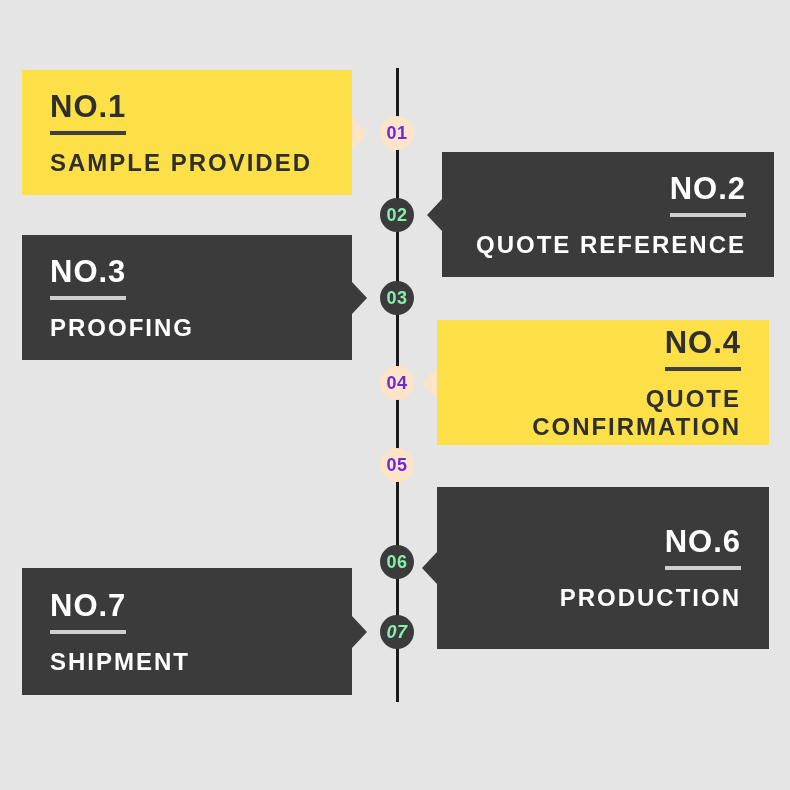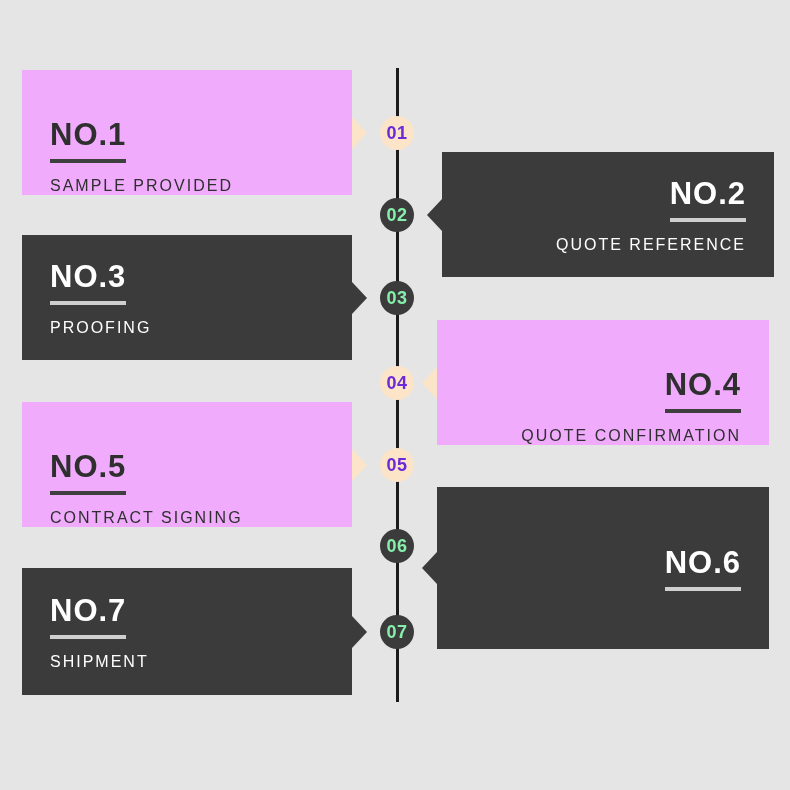--- a/index.html
+++ b/index.html
@@ -25,42 +25,42 @@
     z-index:1;
   }
   
   .card{
     position:absolute;
     z-index:2;
     display:flex;
     flex-direction:column;
     justify-content:center;
   }
-  .card.cream{background:#f0abfc;color:#2f2f2f;justify-content:flex-end;}
+  .card.cream{background:#fde047;color:#2f2f2f;}
   .card.dark{background:#3b3b3b;color:#ffffff;}
   .card .card-inner{
     display:flex;
     flex-direction:column;
     padding:0 28px;
   }
   .card.left .card-inner{align-items:flex-start;text-align:left;}
   .card.right .card-inner{align-items:flex-end;text-align:right;}
   .step-number{
     font-size:31px;
     font-weight:bold;
     letter-spacing:1px;
     padding-bottom:6px;
     border-bottom:4px solid;
     display:inline-block;
   }
   .card.cream .step-number{border-bottom-color:#3f3f3f;}
   .card.dark .step-number{border-bottom-color:#cfcfcf;}
   .step-label{
-    font-size:16px;
-    font-weight:normal;
+    font-size:24px;
+    font-weight:bold;
     letter-spacing:2px;
     margin-top:14px;
   }
   
   .arrow{
     position:absolute;
     top:50%;
     transform:translateY(-50%);
     width:0;height:0;
     border-top:16px solid transparent;
@@ -95,22 +95,22 @@
     font-weight:bold;
     letter-spacing:0.5px;
   }
   .marker.cream{background:#fce4c8;color:#6d28d9;}
   .marker.dark{background:#3b3b3b;color:#86efac;}
   .marker-0{top:116px;}
   .marker-1{top:198px;}
   .marker-2{top:281px;}
   .marker-3{top:366px;}
   .marker-4{top:448px;}
-  .marker-5{top:529px;}
-  .marker-6{top:615px;}
+  .marker-5{top:545px;}
+  .marker-6{top:615px;font-style:italic;}
 </style>
 </head>
 <body>
 
 <div class="canvas">
   <div class="timeline-line"></div>
 
 <div class="card left cream card-0">
       <div class="card-inner">
         <span class="step-number">NO.1</span>
@@ -136,31 +136,25 @@
     </div>
     <div class="marker dark marker-2">03</div>
     <div class="card right cream card-3">
       <div class="card-inner">
         <span class="step-number">NO.4</span>
         <div class="step-label">QUOTE CONFIRMATION</div>
       </div>
       <span class="arrow"></span>
     </div>
     <div class="marker cream marker-3">04</div>
-    <div class="card left cream card-4">
-      <div class="card-inner">
-        <span class="step-number">NO.5</span>
-        <div class="step-label">CONTRACT SIGNING</div>
-      </div>
-      <span class="arrow"></span>
-    </div>
     <div class="marker cream marker-4">05</div>
     <div class="card right dark card-5">
       <div class="card-inner">
         <span class="step-number">NO.6</span>
+        <div class="step-label">PRODUCTION</div>
       </div>
       <span class="arrow"></span>
     </div>
     <div class="marker dark marker-5">06</div>
     <div class="card left dark card-6">
       <div class="card-inner">
         <span class="step-number">NO.7</span>
         <div class="step-label">SHIPMENT</div>
       </div>
       <span class="arrow"></span>

